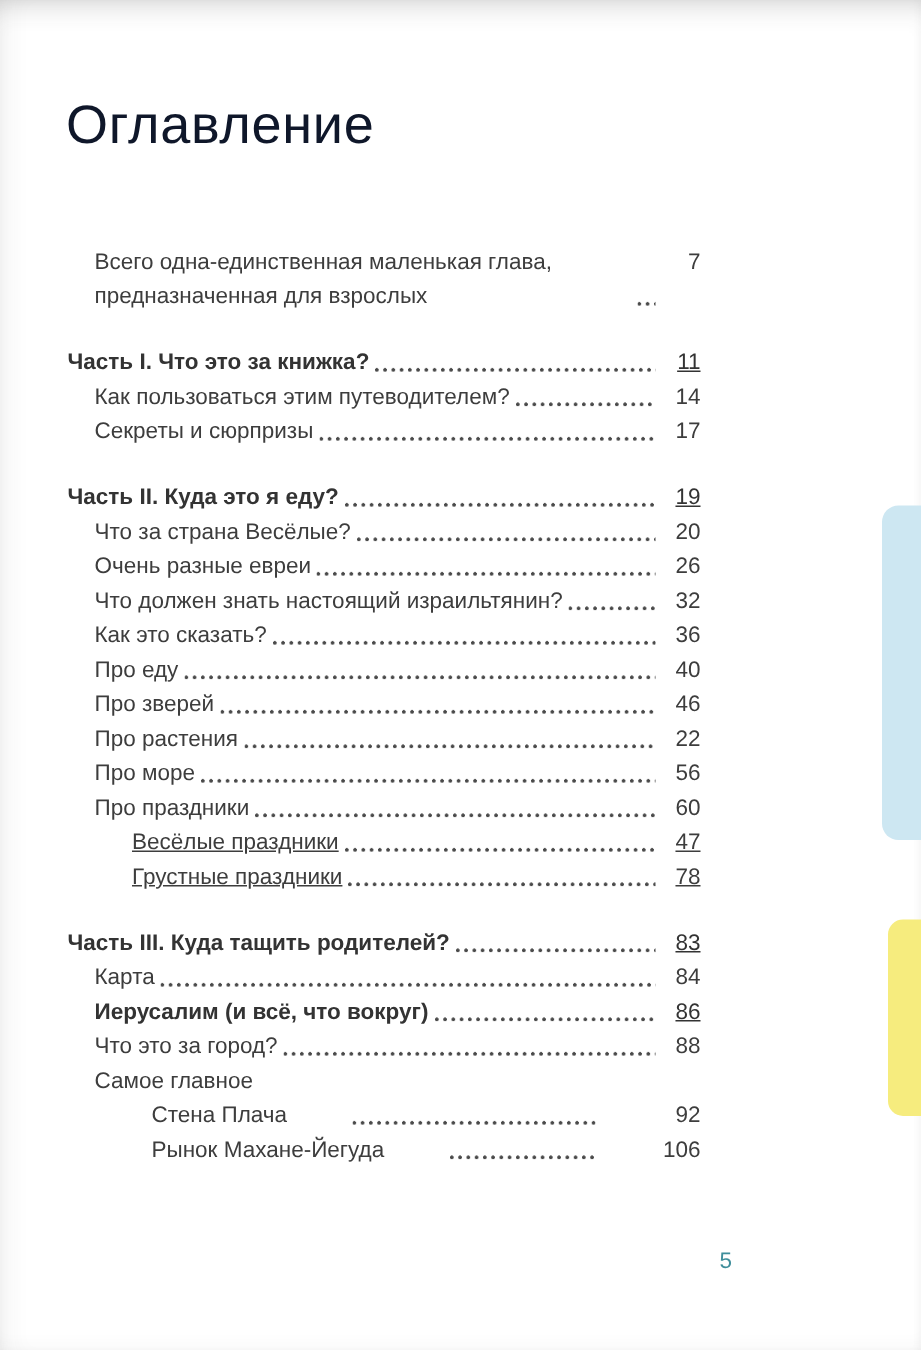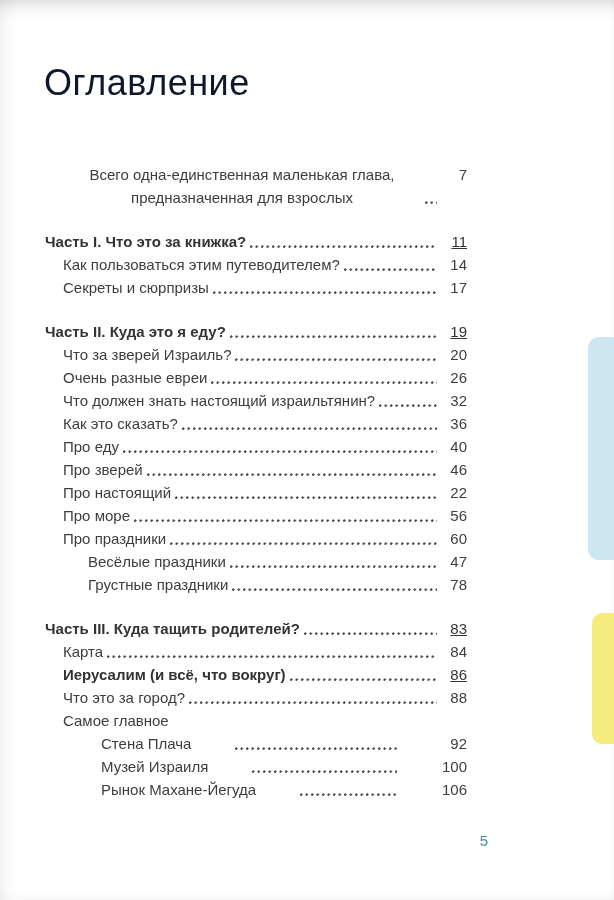--- a/index.html
+++ b/index.html
@@ -40,23 +40,23 @@
   }
   .row {
     display: flex;
     align-items: baseline;
     line-height: 23px;
   }
   .row.bold { font-weight: bold; color: #333333; }
   .row.gap { margin-top: 21px; }
   .level-0 { padding-left: 0; }
   .level-1 { padding-left: 18px; }
-  .level-2 { padding-left: 43px; }
+  .level-2 { padding-left: 43px; text-decoration: underline; }
   .level-3 { padding-left: 56px; gap: 40px; }
-  .label { flex: 0 1 auto; text-align: center; }
+  .label { flex: 0 1 auto; }
   .dots {
     flex: 1 1 auto;
     min-width: 12px;
     align-self: flex-end;
     height: 5px;
     margin: 0 2px 4px 4px;
     background-image: radial-gradient(circle at 1.2px 2.6px, #4a4a4a 1.05px, transparent 1.4px);
     background-size: 5.5px 5px;
     background-repeat: repeat-x;
   }
@@ -118,21 +118,21 @@
         <span class="label">Секреты и сюрпризы</span>
         <span class="dots"></span>
         <span class="pg">17</span>
       </div>
       <div class="row level-0 bold gap">
         <span class="label">Часть II. Куда это я еду?</span>
         <span class="dots"></span>
         <span class="pg">19</span>
       </div>
       <div class="row level-1">
-        <span class="label">Что за зверей Израиль?</span>
+        <span class="label">Что за страна Весёлые?</span>
         <span class="dots"></span>
         <span class="pg">20</span>
       </div>
       <div class="row level-1">
         <span class="label">Очень разные евреи</span>
         <span class="dots"></span>
         <span class="pg">26</span>
       </div>
       <div class="row level-1">
         <span class="label">Что должен знать настоящий израильтянин?</span>
@@ -148,21 +148,21 @@
         <span class="label">Про еду</span>
         <span class="dots"></span>
         <span class="pg">40</span>
       </div>
       <div class="row level-1">
         <span class="label">Про зверей</span>
         <span class="dots"></span>
         <span class="pg">46</span>
       </div>
       <div class="row level-1">
-        <span class="label">Про настоящий</span>
+        <span class="label">Про растения</span>
         <span class="dots"></span>
         <span class="pg">22</span>
       </div>
       <div class="row level-1">
         <span class="label">Про море</span>
         <span class="dots"></span>
         <span class="pg">56</span>
       </div>
       <div class="row level-1">
         <span class="label">Про праздники</span>
@@ -199,25 +199,20 @@
         <span class="dots"></span>
         <span class="pg">88</span>
       </div>
       <div class="row level-1">
         <span class="label">Самое главное</span>
       </div>
       <div class="row level-3">
         <span class="label">Стена Плача</span>
         <span class="dots"></span>
         <span class="pg">92</span>
-      </div>
-      <div class="row level-3">
-        <span class="label">Музей Израиля</span>
-        <span class="dots"></span>
-        <span class="pg">100</span>
       </div>
       <div class="row level-3">
         <span class="label">Рынок Махане-Йегуда</span>
         <span class="dots"></span>
         <span class="pg">106</span>
       </div>
     </div>
   <div class="folio">5</div>
   <div class="tab tab-blue"></div>
   <div class="tab tab-yellow"></div>

